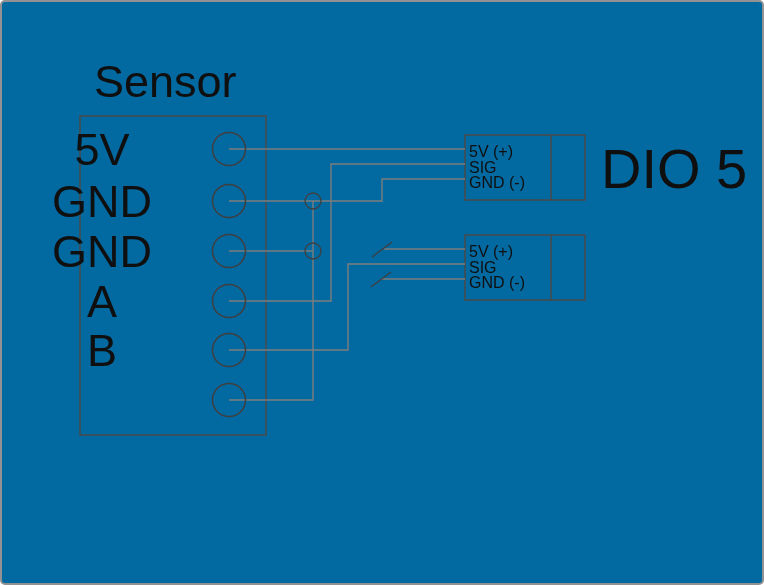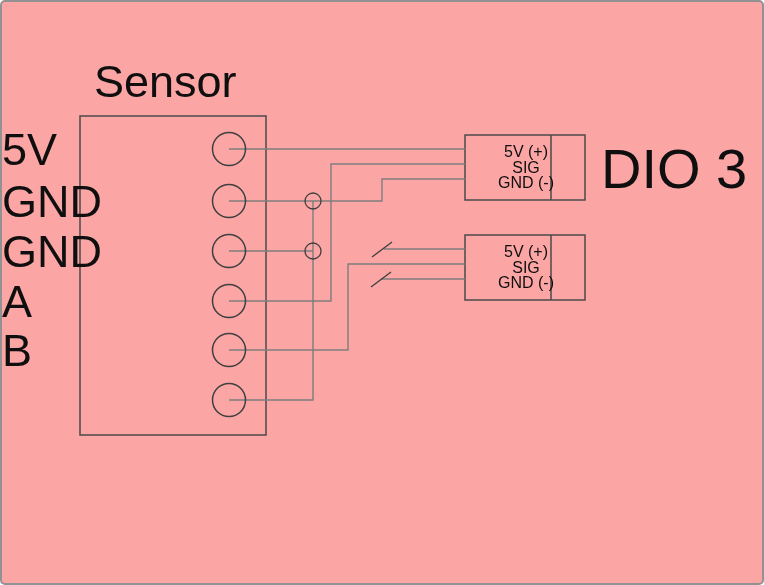--- a/index.html
+++ b/index.html
@@ -1,40 +1,40 @@
 <!DOCTYPE html>
 <html><head>
 <meta charset="utf-8">
 <style>
   html,body{margin:0;padding:0;background:#fff;}
   .canvas{
     position:relative;
     width:764px;height:585px;
     box-sizing:border-box;
-    background:#fca5a5;
+    background:#0369a1;
     border:2px solid #929292;
     border-radius:5px;
     overflow:hidden;
     font-family:"Liberation Sans","DejaVu Sans",sans-serif;
     color:#0f0f0f;
   }
   .canvas svg{position:absolute;left:0;top:0;}
   .txt{position:absolute;white-space:nowrap;}
   .sensor-title{left:92px;top:57px;font-size:45px;line-height:45px;}
-  .pin-label{left:0;width:200px;text-align:left;font-size:45px;line-height:45px;}
+  .pin-label{left:0;width:200px;text-align:center;font-size:45px;line-height:45px;}
   .pin-5v{top:125px;}
   .pin-gnd1{top:177px;}
   .pin-gnd2{top:227px;}
   .pin-a{top:277px;}
   .pin-b{top:326px;}
   .pin-csn{top:376px;}
   .dio-big{left:599px;font-size:56px;line-height:56px;}
   .dio1-big{top:139px;}
   .dio2-big{top:238px;}
-  .conn-rows{left:484px;width:80px;font-size:16px;line-height:15.5px;text-align:center;}
+  .conn-rows{left:467px;width:80px;font-size:16px;line-height:15.5px;}
   .conn1-rows{top:142px;}
   .conn2-rows{top:242px;}
 </style>
 </head>
 <body>
 
 <div class="canvas">
 
   <svg id="diagram-svg" width="764" height="585" viewBox="0 0 764 585">
       <rect x="78" y="114" width="186" height="319" fill="none" stroke="#4a4a4a" stroke-width="1.5"></rect>
@@ -75,15 +75,15 @@
     <div>SIG</div>
     <div>GND (-)</div>
   </div>
 
   <div class="txt conn-rows conn2-rows">
     <div>5V (+)</div>
     <div>SIG</div>
     <div>GND (-)</div>
   </div>
 
-  <div class="txt dio-big dio1-big">DIO 3</div>
+  <div class="txt dio-big dio1-big">DIO 5</div>
 
 </div>
 
 </body></html>

